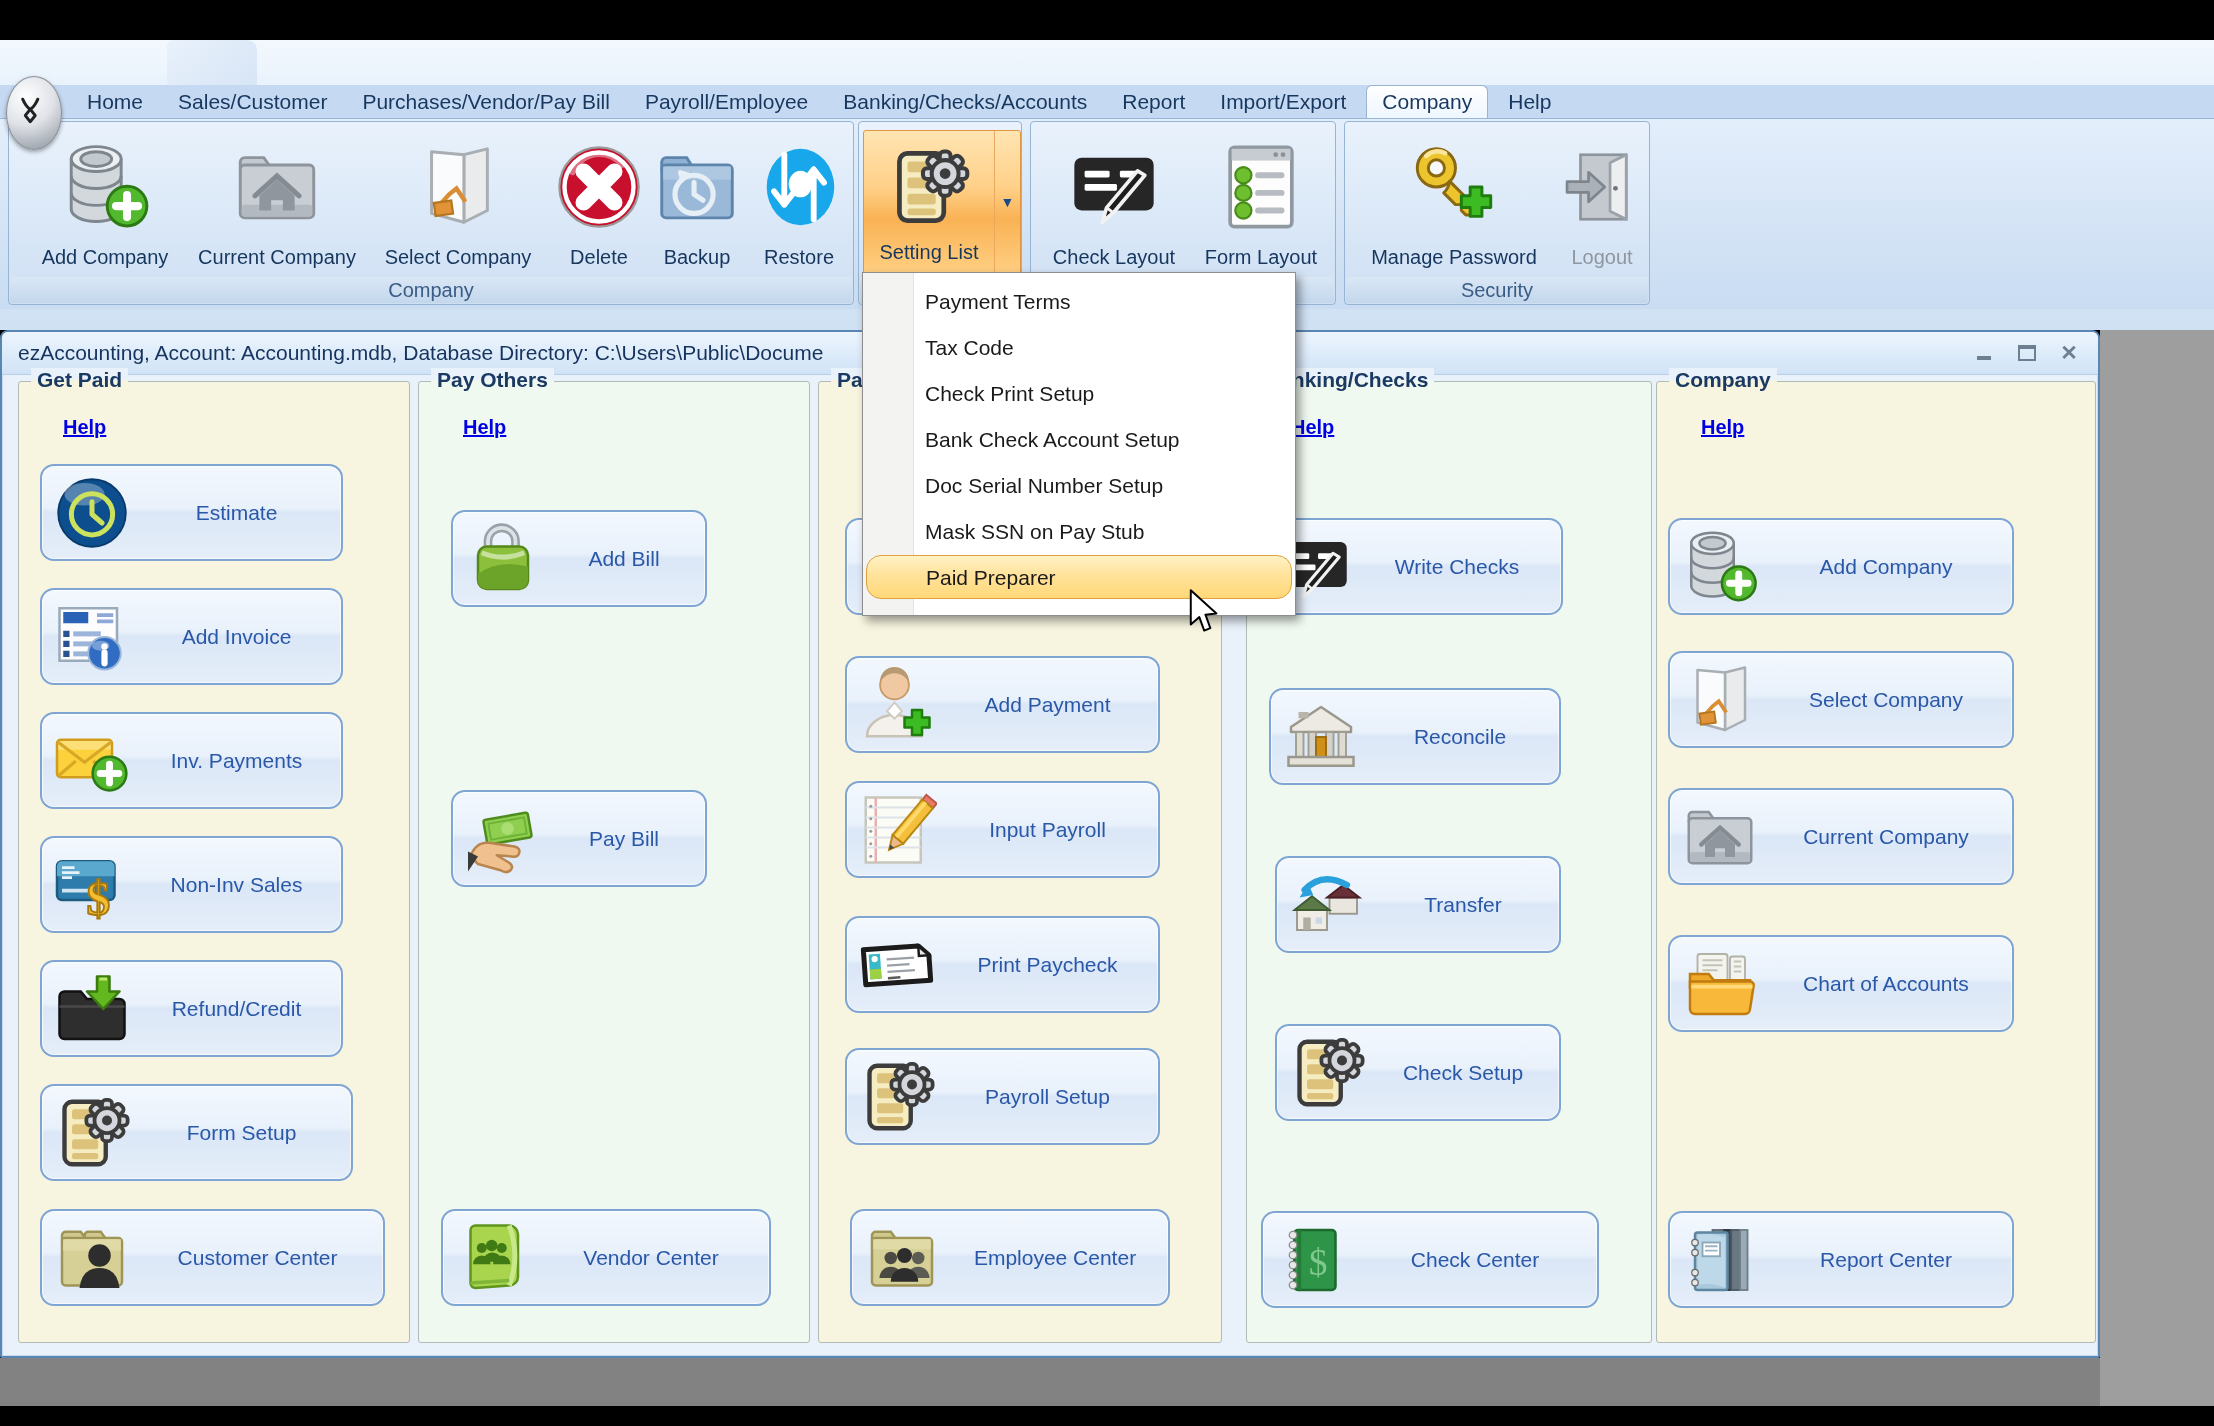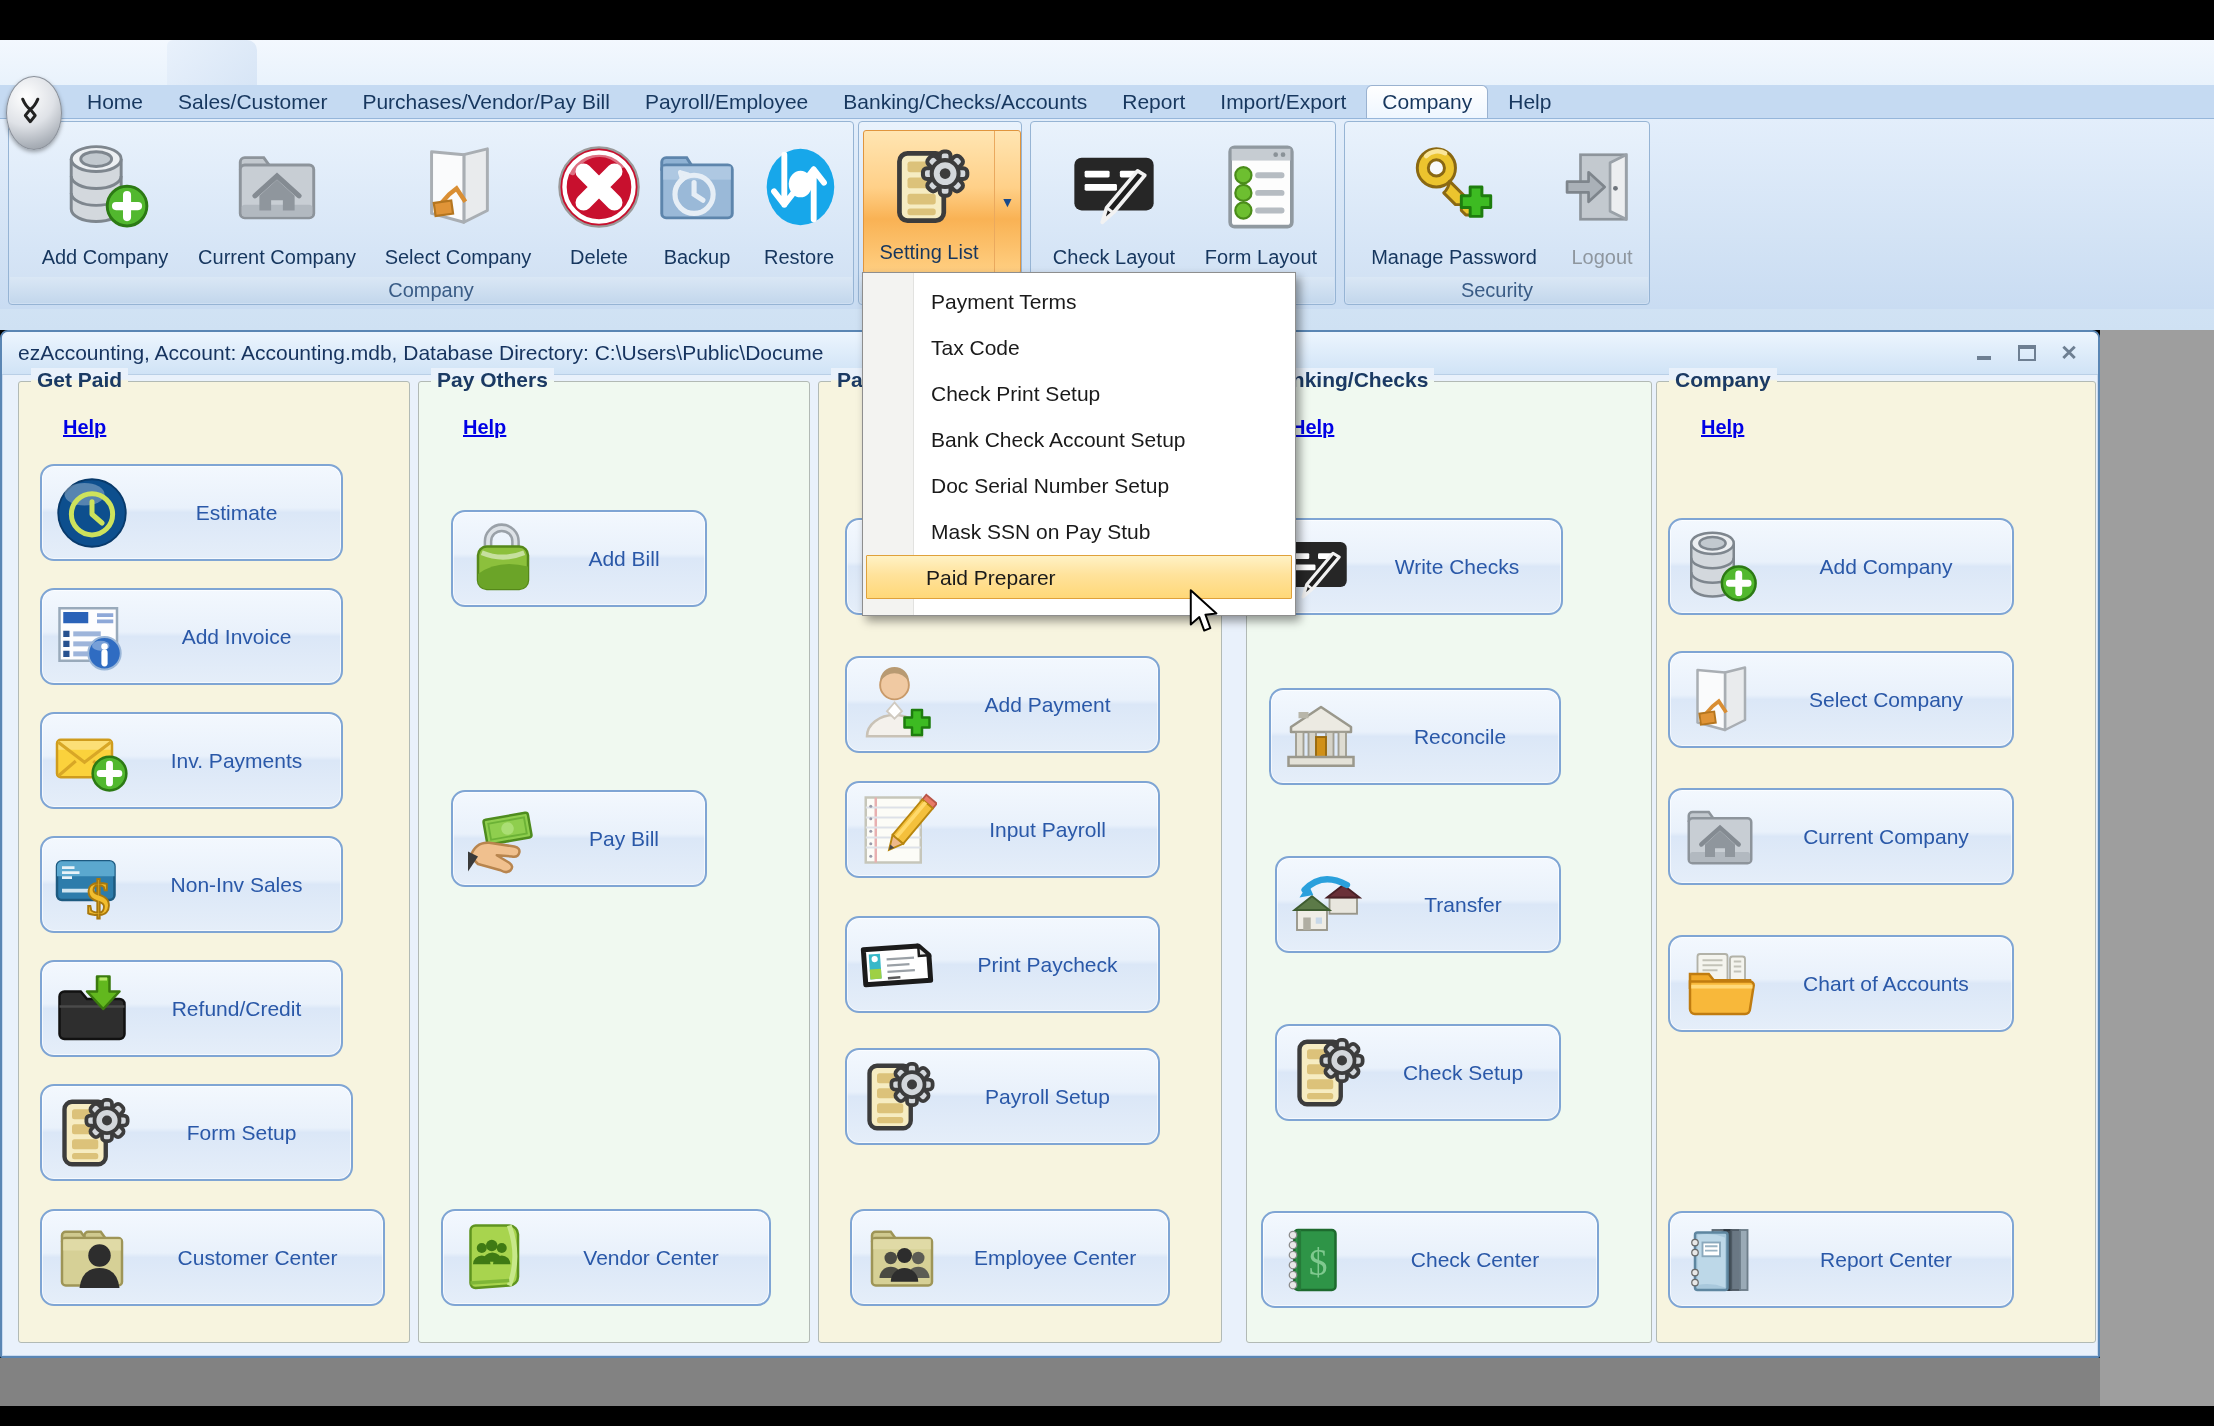--- a/index.html
+++ b/index.html
@@ -65,23 +65,23 @@
           box-shadow:inset 0 0 0 1px rgba(255,255,255,.65);}
   .bicon{position:absolute;left:8px;top:6px;width:84px;height:82px;display:flex;align-items:center;justify-content:center;}
   .bicon svg{width:80px;height:80px;}
   .blabel{position:absolute;left:96px;right:6px;top:0;bottom:0;display:flex;align-items:center;
           justify-content:center;font-size:21px;color:#2a58a8;white-space:nowrap;}
   
   #dropdown{position:absolute;left:862px;top:272px;width:432px;height:342px;background:#fff;
           border:1px solid #8e8e8e;box-shadow:4px 5px 9px rgba(0,0,0,.4);z-index:60;}
   #menu-gutter{position:absolute;left:0;top:0;bottom:0;width:50px;background:#f3f3f1;border-right:1px solid #e2e2e0;}
   #menu-items{position:absolute;left:0;top:6px;right:0;}
-  .mitem{height:46px;line-height:46px;padding-left:62px;font-size:21px;color:#1a1a1a;white-space:nowrap;margin-left:6px;}
+  .mitem{height:46px;line-height:46px;padding-left:62px;font-size:21px;color:#1a1a1a;white-space:nowrap;}
   .mitem-hot{background:linear-gradient(180deg,#fff2c5,#ffe29b 45%,#ffd878);border:1px solid #dfa13b;
-          border-radius:1px;margin:0 3px;padding-left:59px;height:44px;line-height:44px;box-sizing:border-box;}
+          border-radius:15px;margin:0 3px;padding-left:59px;height:44px;line-height:44px;box-sizing:border-box;}
   
   #desktop-right{position:absolute;left:2100px;top:330px;width:114px;height:1076px;background:#9e9e9e;}
   #bottom-gray{position:absolute;left:0;top:1358px;width:2100px;height:48px;background:#828282;}
   #cursor{position:absolute;left:1188px;top:589px;z-index:100;}
 </style>
 </head>
 <body>
 
 <div id="stage">
   <div id="topbar" style="position:absolute;left:0;top:0;width:2214px;height:40px;background:#000;"></div>

